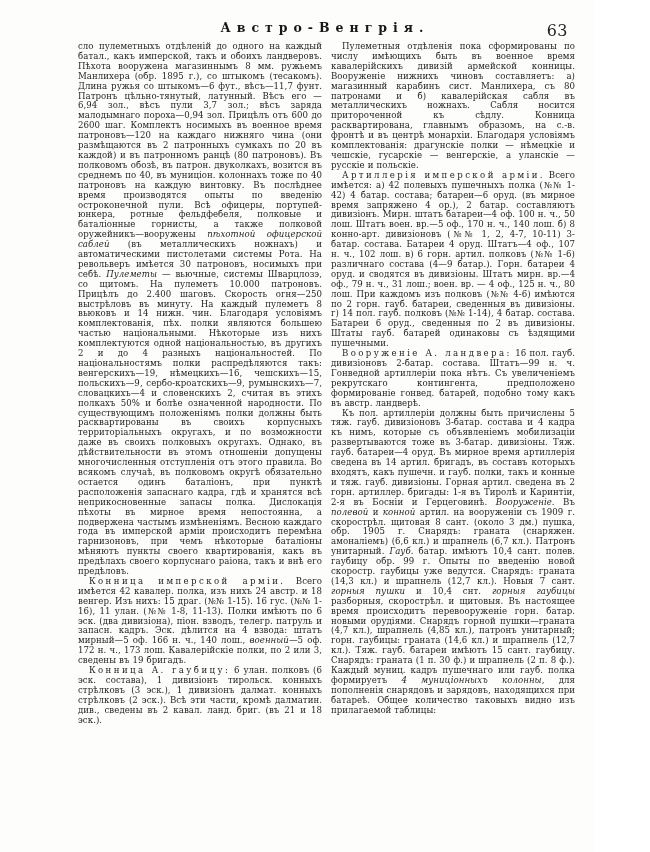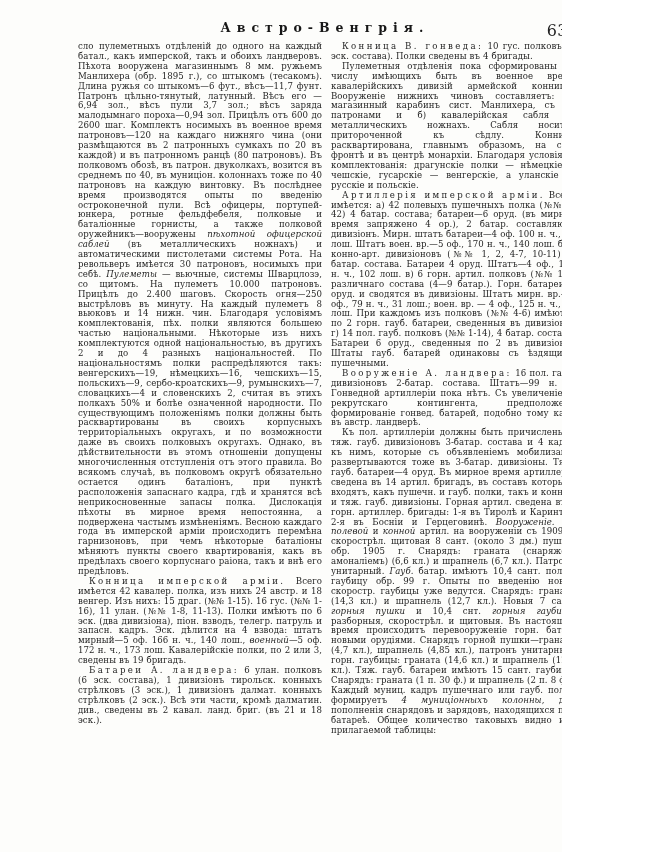--- a/index.html
+++ b/index.html
@@ -8,20 +8,21 @@
     background: #ffffff;
   }
   .scan-page {
     position: relative;
     width: 562px;
     height: 852px;
     background: #fdfdfb;
     overflow: hidden;
     font-family: "DejaVu Serif", "Liberation Serif", serif;
     color: #1f1f1f;
+    padding-left: 32px;
   }
   .page-header {
     position: absolute;
     top: 20px;
     left: 78px;
     width: 494px;
     height: 18px;
   }
   .page-title {
     display: block;
@@ -76,23 +77,22 @@
 
 <div class="scan-page">
   <div class="page-header">
     <span class="page-title">Австро-Венгрія.</span>
     <span class="page-number">63</span>
   </div>
   <div class="text-columns">
     <div class="column">
         <p class="para no-indent"><span class="seg-normal">сло пулеметныхъ отдѣленій до одного на каждый батал., какъ имперской, такъ и обоихъ ландверовъ. Пѣхота вооружена магазиннымъ 8 мм. ружьемъ Манлихера (обр. 1895 г.), со штыкомъ (тесакомъ). Длина ружья со штыкомъ—6 фут., вѣсъ—11,7 фунт. Патронъ цѣльно-тянутый, латунный. Вѣсъ его — 6,94 зол., вѣсъ пули 3,7 зол.; вѣсъ заряда малодымнаго пороха—0,94 зол. Прицѣлъ отъ 600 до 2600 шаг. Комплектъ носимыхъ въ военное время патроновъ—120 на каждаго нижняго чина (они размѣщаются въ 2 патронныхъ сумкахъ по 20 въ каждой) и въ патронномъ ранцѣ (80 патроновъ). Въ полковомъ обозѣ, въ патрон. двуколкахъ, возится въ среднемъ по 40, въ муниціон. колоннахъ тоже по 40 патроновъ на каждую винтовку. Въ послѣднее время производятся опыты по введенію остроконечной пули. Всѣ офицеры, портупей-юнкера, ротные фельдфебеля, полковые и баталіонные горнисты, а также полковой оружейникъ—вооружены </span><span class="seg-italic">пѣхотной офицерской саблей</span><span class="seg-normal"> (въ металлическихъ ножнахъ) и автоматическими пистолетами системы Рота. На револьверъ имѣется 30 патроновъ, носимыхъ при себѣ. </span><span class="seg-italic">Пулеметы</span><span class="seg-normal"> — вьючные, системы Шварцлозэ, со щитомъ. На пулеметъ 10.000 патроновъ. Прицѣлъ до 2.400 шаговъ. Скорость огня—250 выстрѣловъ въ минуту. На каждый пулеметъ 8 вьюковъ и 14 нижн. чин. Благодаря условіямъ комплектованія, пѣх. полки являются большею частью національными. Нѣкоторые изъ нихъ комплектуются одной національностью, въ другихъ 2 и до 4 разныхъ національностей. По національностямъ полки распредѣляются такъ: венгерскихъ—19, нѣмецкихъ—16, чешскихъ—15, польскихъ—9, сербо-кроатскихъ—9, румынскихъ—7, словацкихъ—4 и словенскихъ 2, считая въ этихъ полкахъ 50% и болѣе означенной народности. По существующимъ положеніямъ полки должны быть расквартированы въ своихъ корпусныхъ территоріальныхъ округахъ, и по возможности даже въ своихъ полковыхъ округахъ. Однако, въ дѣйствительности въ этомъ отношеніи допущены многочисленныя отступленія отъ этого правила. Во всякомъ случаѣ, въ полковомъ округѣ обязательно остается одинъ баталіонъ, при пунктѣ расположенія запаснаго кадра, гдѣ и хранятся всѣ неприкосновенные запасы полка. Дислокація пѣхоты въ мирное время непостоянна, а подвержена частымъ измѣненіямъ. Весною каждаго года въ имперской арміи происходитъ перемѣна гарнизоновъ, при чемъ нѣкоторые баталіоны мѣняютъ пункты своего квартированія, какъ въ предѣлахъ своего корпуснаго раіона, такъ и внѣ его предѣловъ.</span></p>
         <p class="para"><span class="seg-spaced">Конница имперской арміи.</span><span class="seg-normal"> Всего имѣется 42 кавалер. полка, изъ нихъ 24 австр. и 18 венгер. Изъ нихъ: 15 драг. (№№ 1-15). 16 гус. (№№ 1-16), 11 улан. (№№ 1-8, 11-13). Полки имѣютъ по 6 эск. (два дивизіона), піон. взводъ, телегр. патруль и запасн. кадръ. Эск. дѣлится на 4 взвода: штатъ мирный—5 оф. 166 н. ч., 140 лош., </span><span class="seg-italic">военный</span><span class="seg-normal">—5 оф. 172 н. ч., 173 лош. Кавалерійскіе полки, по 2 или 3, сведены въ 19 бригадъ.</span></p>
-        <p class="para"><span class="seg-spaced">Батареи А. ландвера:</span><span class="seg-normal"> 6 улан. полковъ (6 эск. состава), 1 дивизіонъ тирольск. конныхъ стрѣлковъ (3 эск.), 1 дивизіонъ далмат. конныхъ стрѣлковъ (2 эск.). Всѣ эти части, кромѣ далматин. див., сведены въ 2 кавал. ланд. бриг. (въ 21 и 18 эск.).</span></p>
+        <p class="para"><span class="seg-spaced">Конница А. гаубицу:</span><span class="seg-normal"> 6 улан. полковъ (6 эск. состава), 1 дивизіонъ тирольск. конныхъ стрѣлковъ (3 эск.), 1 дивизіонъ далмат. конныхъ стрѣлковъ (2 эск.). Всѣ эти части, кромѣ далматин. див., сведены въ 2 кавал. ланд. бриг. (въ 21 и 18 эск.).</span></p>
       </div>
     <div class="column">
-        <p class="para"><span class="seg-spaced">Конница В. гонведа:</span><span class="seg-normal"> 10 гус. полковъ (6 эск. состава). Полки сведены въ 4 бригады.</span></p>
         <p class="para"><span class="seg-normal">Пулеметныя отдѣленія пока сформированы по числу имѣющихъ быть въ военное время кавалерійскихъ дивизій армейской конницы. Вооруженіе нижнихъ чиновъ составляетъ: а) магазинный карабинъ сист. Манлихера, съ 80 патронами и б) кавалерійская сабля въ металлическихъ ножнахъ. Сабля носится приторочен­ной къ сѣдлу. Конница расквартирована, главнымъ образомъ, на с.-в. фронтѣ и въ центрѣ монархіи. Благодаря условіямъ комплектованія: драгунскіе полки — нѣмецкіе и чешскіе, гусарскіе — венгерскіе, а уланскіе — русскіе и польскіе.</span></p>
         <p class="para"><span class="seg-spaced">Артиллерія имперской арміи.</span><span class="seg-normal"> Всего имѣется: а) 42 полевыхъ пушечныхъ полка (№№ 1-42) 4 батар. состава; батареи—6 оруд. (въ мирное время запряжено 4 ор.), 2 батар. составляютъ дивизіонъ. Мирн. штатъ батареи—4 оф. 100 н. ч., 50 лош. Штатъ воен. вр.—5 оф., 170 н. ч., 140 лош. б) 8 конно-арт. дивизіоновъ (№№ 1, 2, 4-7, 10-11) 3-батар. состава. Батареи 4 оруд. Штатъ—4 оф., 107 н. ч., 102 лош. в) 6 горн. артил. полковъ (№№ 1-6) различнаго состава (4—9 батар.). Горн. батареи 4 оруд. и сводятся въ дивизіоны. Штатъ мирн. вр.—4 оф., 79 н. ч., 31 лош.; воен. вр. — 4 оф., 125 н. ч., 80 лош. При каждомъ изъ полковъ (№№ 4-6) имѣются по 2 горн. гауб. батареи, сведенныя въ дивизіоны. г) 14 пол. гауб. полковъ (№№ 1-14), 4 батар. состава. Батареи 6 оруд., сведенныя по 2 въ дивизіоны. Штаты гауб. батарей одинаковы съ ѣздящими пушечными.</span></p>
         <p class="para"><span class="seg-spaced">Вооруженіе А. ландвера:</span><span class="seg-normal"> 16 пол. гауб. дивизіоновъ 2-батар. состава. Штатъ—99 н. ч. Гонведной артиллеріи пока нѣтъ. Съ увеличеніемъ рекрутскаго контингента, предположено формированіе гонвед. батарей, подобно тому какъ въ австр. ландверѣ.</span></p>
         <p class="para"><span class="seg-normal">Къ пол. артиллеріи должны быть причислены 5 тяж. гауб. дивизіоновъ 3-батар. состава и 4 кадра къ нимъ, которые съ объявленіемъ мобилизаціи развертываются тоже въ 3-батар. дивизіоны. Тяж. гауб. батареи—4 оруд. Въ мирное время артиллерія сведена въ 14 артил. бригадъ, въ составъ которыхъ входятъ, какъ пушечн. и гауб. полки, такъ и конные и тяж. гауб. дивизіоны. Горная артил. сведена въ 2 горн. артиллер. бригады: 1-я въ Тиролѣ и Каринтіи, 2-я въ Босніи и Герцеговинѣ. </span><span class="seg-italic">Вооруженіе.</span><span class="seg-normal"> Въ </span><span class="seg-italic">полевой</span><span class="seg-normal"> и </span><span class="seg-italic">конной</span><span class="seg-normal"> артил. на вооруженіи съ 1909 г. скорострѣл. щитовая 8 сант. (около 3 дм.) пушка, обр. 1905 г. Снарядъ: граната (снаряжен. амоналіемъ) (6,6 кл.) и шрапнель (6,7 кл.). Патронъ унитарный. </span><span class="seg-italic">Гауб.</span><span class="seg-normal"> батар. имѣютъ 10,4 сант. полев. гаубицу обр. 99 г. Опыты по введенію новой скоростр. гаубицы уже ведутся. Снарядъ: граната (14,3 кл.) и шрапнель (12,7 кл.). Новыя 7 сант. </span><span class="seg-italic">горныя пушки</span><span class="seg-normal"> и 10,4 снт. </span><span class="seg-italic">горныя гаубицы</span><span class="seg-normal"> разборныя, скорострѣл. и щитовыя. Въ настоящее время происходитъ перевооруженіе горн. батар. новыми орудіями. Снарядъ горной пушки—граната (4,7 кл.), шрапнель (4,85 кл.), патронъ унитарный; горн. гаубицы: граната (14,6 кл.) и шрапнель (12,7 кл.). Тяж. гауб. батареи имѣютъ 15 сант. гаубицу. Снарядъ: граната (1 п. 30 ф.) и шрапнель (2 п. 8 ф.). Каждый муниц. кадръ пушечнаго или гауб. полка формируетъ </span><span class="seg-italic">4 муниціонныхъ колонны</span><span class="seg-normal">, для пополненія снарядовъ и зарядовъ, находящихся при батареѣ. Общее количество таковыхъ видно изъ прилагаемой таблицы:</span></p>
       </div>
   </div>
 </div>
 
 </body></html>

